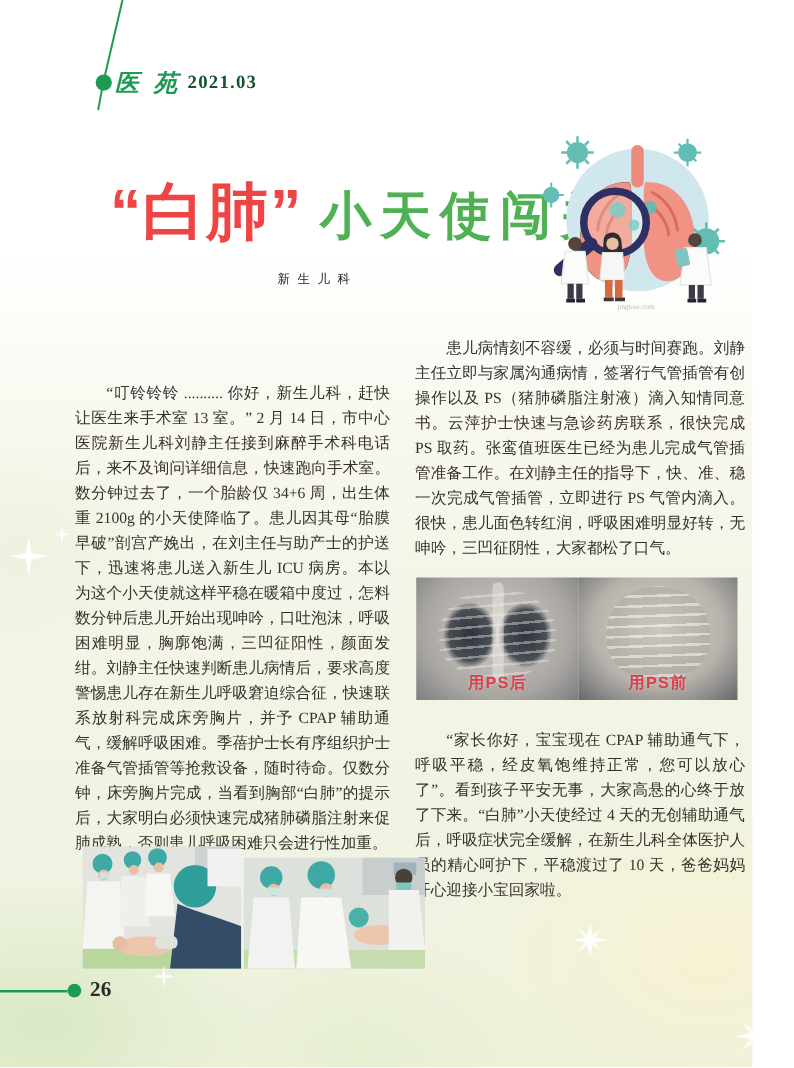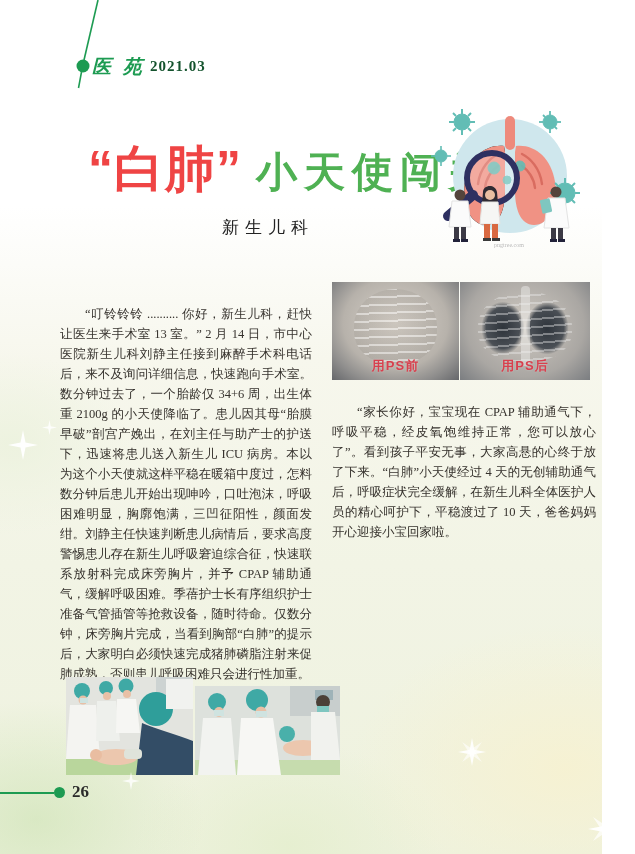--- a/index.html
+++ b/index.html
@@ -20,21 +20,21 @@
   .hdr-deco{position:absolute;left:70px;top:0;}
   .journal-name{
     position:absolute;left:92px;top:54px;font-weight:bold;font-size:19px;color:#1d9b52;
     letter-spacing:12px;font-style:italic;
   }
   .journal-issue{position:absolute;left:150px;top:58px;font-weight:bold;font-size:15px;color:#14532d;letter-spacing:1px;}
   
   .title{position:absolute;left:88px;top:136px;white-space:nowrap;font-family:"Liberation Sans","DejaVu Sans",sans-serif;font-weight:bold;}
   .title .hl{font-size:50px;color:#ef4444;letter-spacing:1px;}
   .title .rest{font-size:41px;color:#4fb153;letter-spacing:7px;margin-left:14px;}
-  .department{position:absolute;left:222px;top:216px;font-size:17px;color:#222;letter-spacing:6px;}
+  .department{position:absolute;left:222px;top:216px;font-size:10px;color:#222;letter-spacing:6px;}
   
   .illu{position:absolute;left:428px;top:96px;width:162px;height:162px;}
   
   .col{position:absolute;top:268px;}
   .col-left{left:60px;width:252px;margin-top:36px;}
   .col-right{left:332px;width:264px;}
   .col p{margin:0;font-size:12.5px;line-height:20px;text-align:justify;text-indent:2em;color:#35312c;}
   
   .xray{display:flex;margin-top:14px;margin-left:0;}
   .xray-panel{position:relative;overflow:hidden;}
@@ -173,26 +173,27 @@
         <rect x="130" y="143" width="7" height="3" fill="#22223a"></rect>
     </g>
     <text x="81" y="151" font-size="6" fill="#b9b9b9" text-anchor="middle">pngtree.com</text>
   </svg>
 
   <div class="col col-left">
     <p>“叮铃铃铃 .......... 你好，新生儿科，赶快让医生来手术室 13 室。” 2 月 14 日，市中心医院新生儿科刘静主任接到麻醉手术科电话后，来不及询问详细信息，快速跑向手术室。数分钟过去了，一个胎龄仅 34+6 周，出生体重 2100g 的小天使降临了。患儿因其母“胎膜早破”剖宫产娩出，在刘主任与助产士的护送下，迅速将患儿送入新生儿 ICU 病房。本以为这个小天使就这样平稳在暖箱中度过，怎料数分钟后患儿开始出现呻吟，口吐泡沫，呼吸困难明显，胸廓饱满，三凹征阳性，颜面发绀。刘静主任快速判断患儿病情后，要求高度警惕患儿存在新生儿呼吸窘迫综合征，快速联系放射科完成床旁胸片，并予 CPAP 辅助通气，缓解呼吸困难。季蓓护士长有序组织护士准备气管插管等抢救设备，随时待命。仅数分钟，床旁胸片完成，当看到胸部“白肺”的提示后，大家明白必须快速完成猪肺磷脂注射来促肺成熟，否则患儿呼吸困难只会进行性加重。</p>
   </div>
 
   <div class="col col-right">
+    <p>患儿病情刻不容缓，必须与时间赛跑。刘静主任立即与家属沟通病情，签署行气管插管有创操作以及 PS（猪肺磷脂注射液）滴入知情同意书。云萍护士快速与急诊药房联系，很快完成 PS 取药。张鸾值班医生已经为患儿完成气管插管准备工作。在刘静主任的指导下，快、准、稳一次完成气管插管，立即进行 PS 气管内滴入。很快，患儿面色转红润，呼吸困难明显好转，无呻吟，三凹征阴性，大家都松了口气。</p>
     <div class="xray">
+      <div class="xray-panel xp-after">
+        <div class="xray-label">用PS后</div>
+      </div>
       <div class="xray-panel xp-before">
         <div class="xray-label">用PS前</div>
-      </div>
-      <div class="xray-panel xp-after">
-        <div class="xray-label">用PS后</div>
       </div>
     </div>
     <p class="p3">“家长你好，宝宝现在 CPAP 辅助通气下，呼吸平稳，经皮氧饱维持正常，您可以放心了”。看到孩子平安无事，大家高悬的心终于放了下来。“白肺”小天使经过 4 天的无创辅助通气后，呼吸症状完全缓解，在新生儿科全体医护人员的精心呵护下，平稳渡过了 10 天，爸爸妈妈开心迎接小宝回家啦。</p>
   </div>
 
   <div class="photos">
     <svg class="photo" width="127" height="98" viewBox="0 0 127 98">
       <rect width="127" height="98" fill="#e3e4df"></rect>
       <rect x="90" y="0" width="37" height="26" fill="#cdd3d2"></rect>
       <rect x="0" y="82" width="127" height="16" fill="#b9d69c"></rect>

